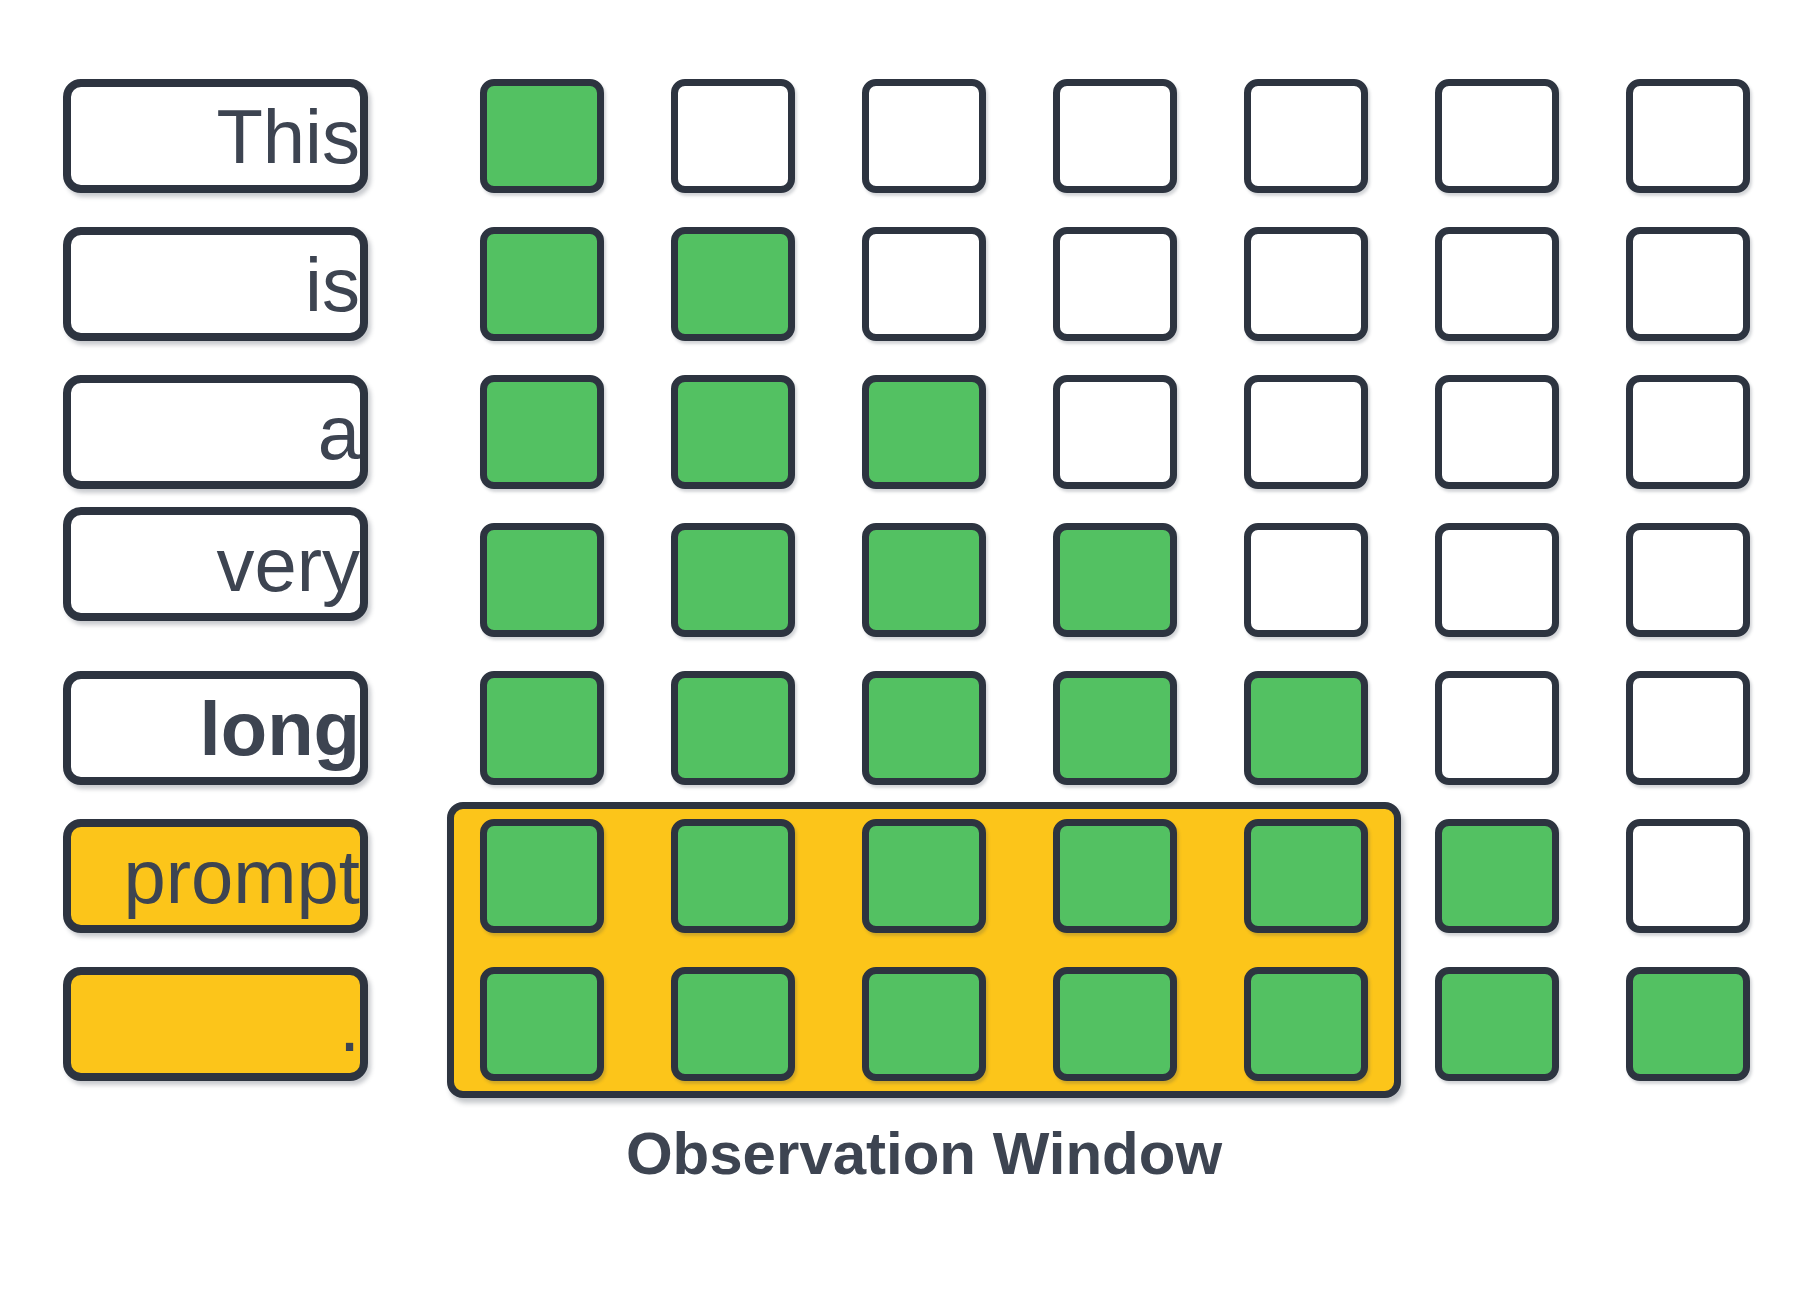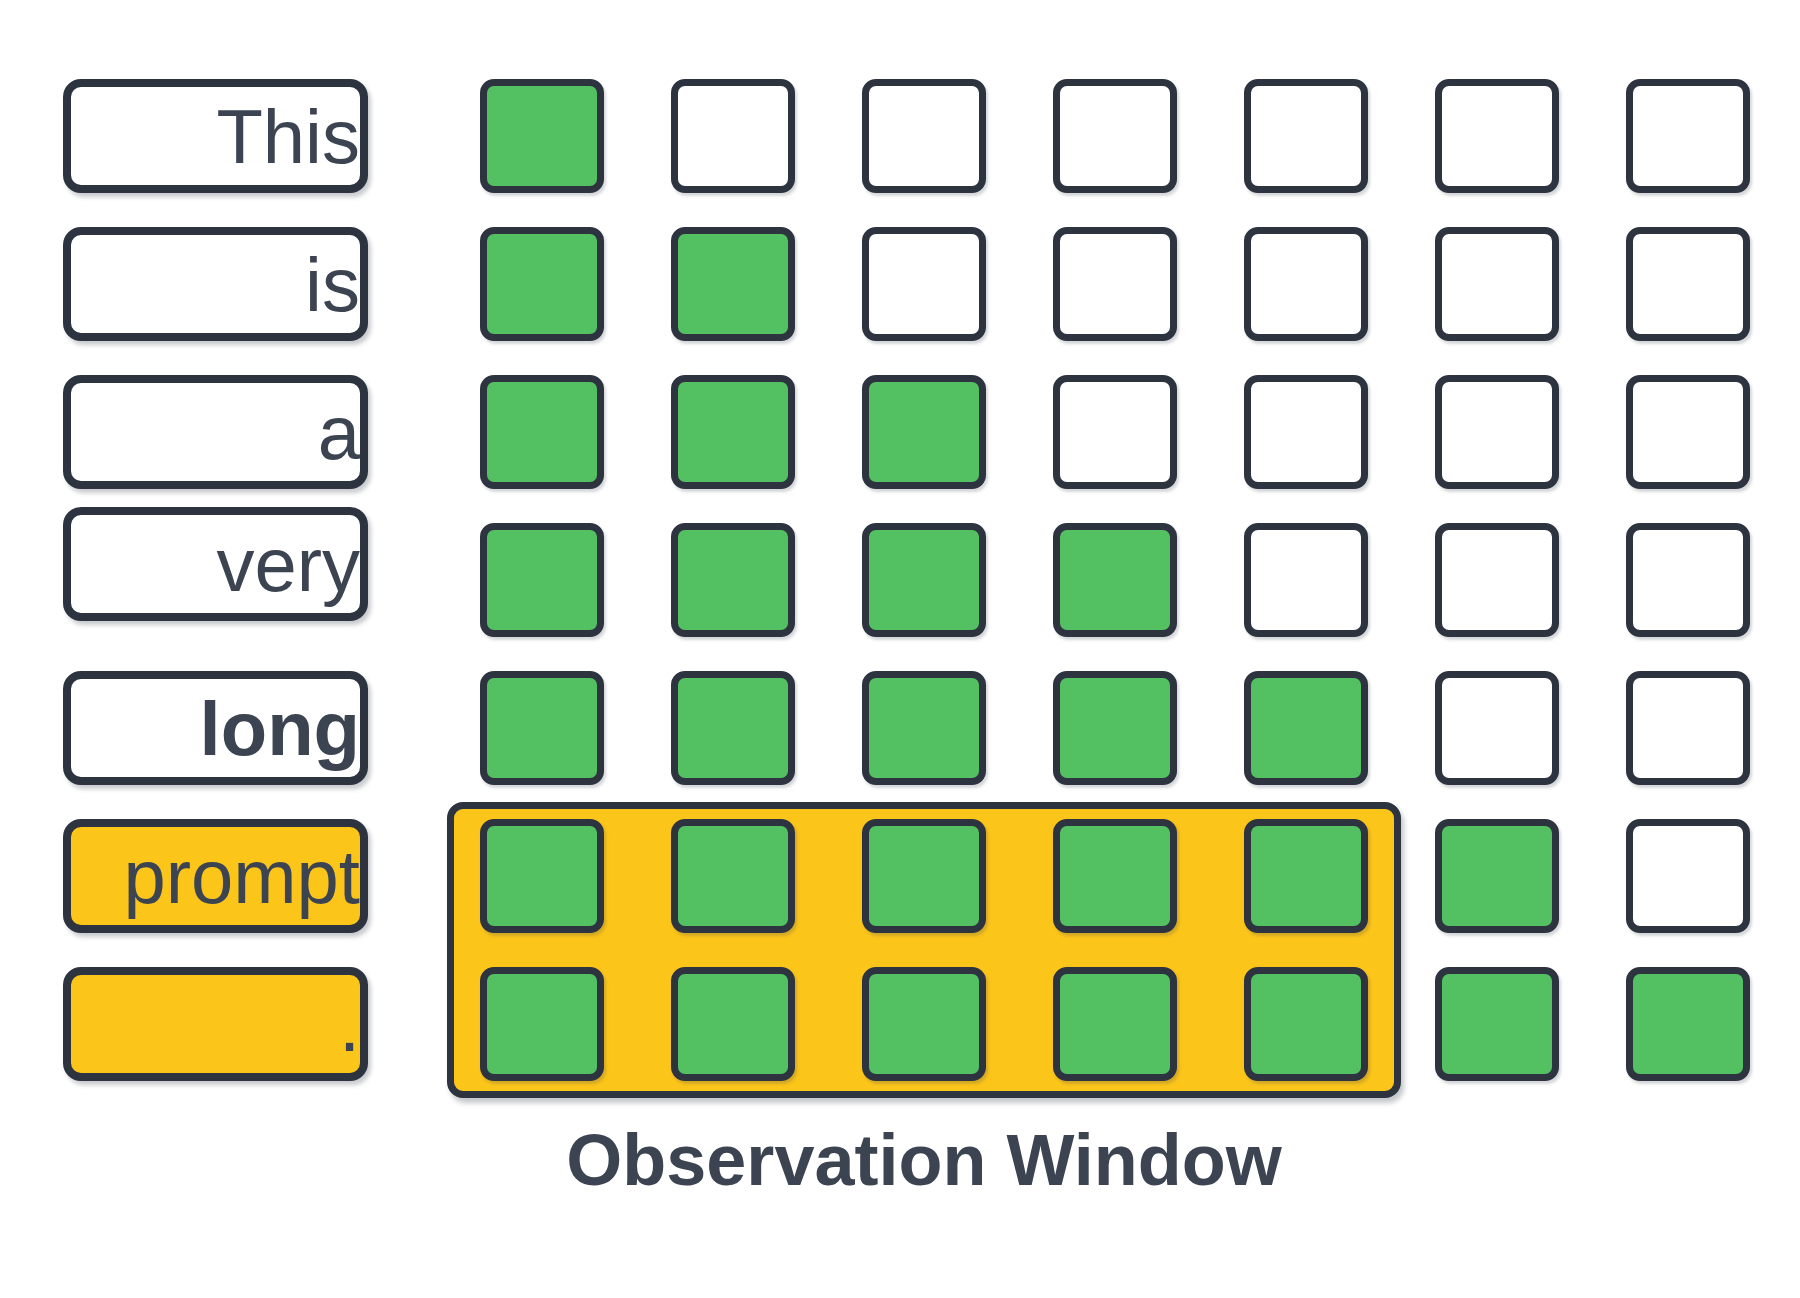--- a/index.html
+++ b/index.html
@@ -52,21 +52,21 @@
     border: 7px solid var(--dark);
     border-radius: 16px;
     background: var(--yellow);
     box-shadow: 3px 5px 5px rgba(61, 68, 81, 0.30);
     z-index: 1;
   }
   .window-label {
     position: absolute;
     text-align: center;
     font-weight: bold;
-    font-size: 72px;
+    font-size: 60px;
     line-height: 1;
     color: var(--text);
     z-index: 1;
   }
 </style>
 </head>
 <body>
 
 <div class="canvas">
   <div id="tokens">

